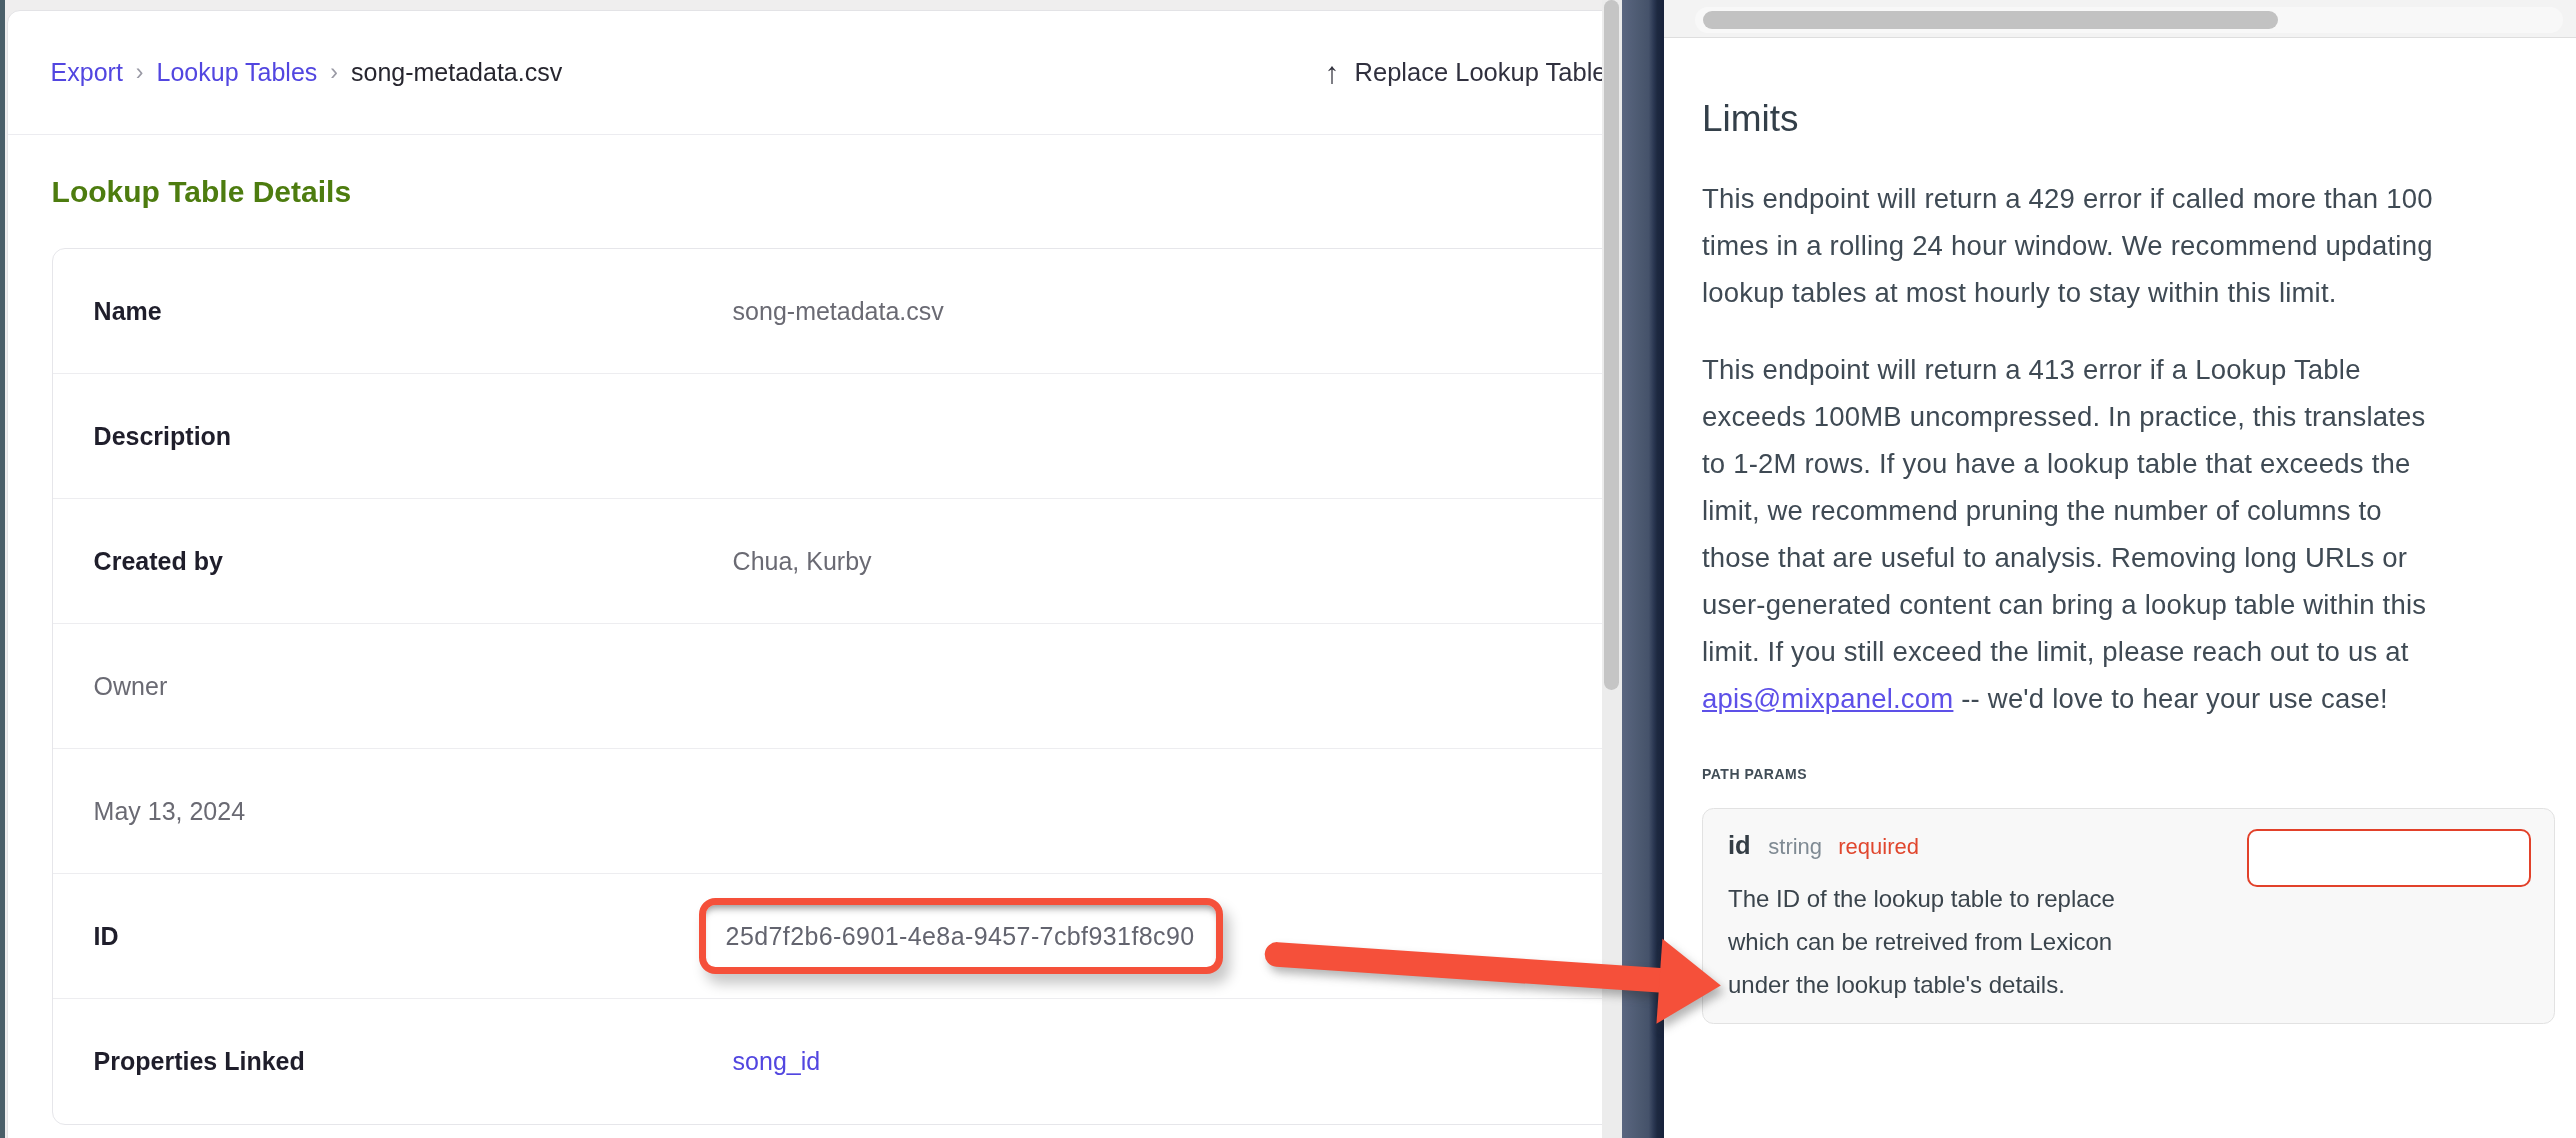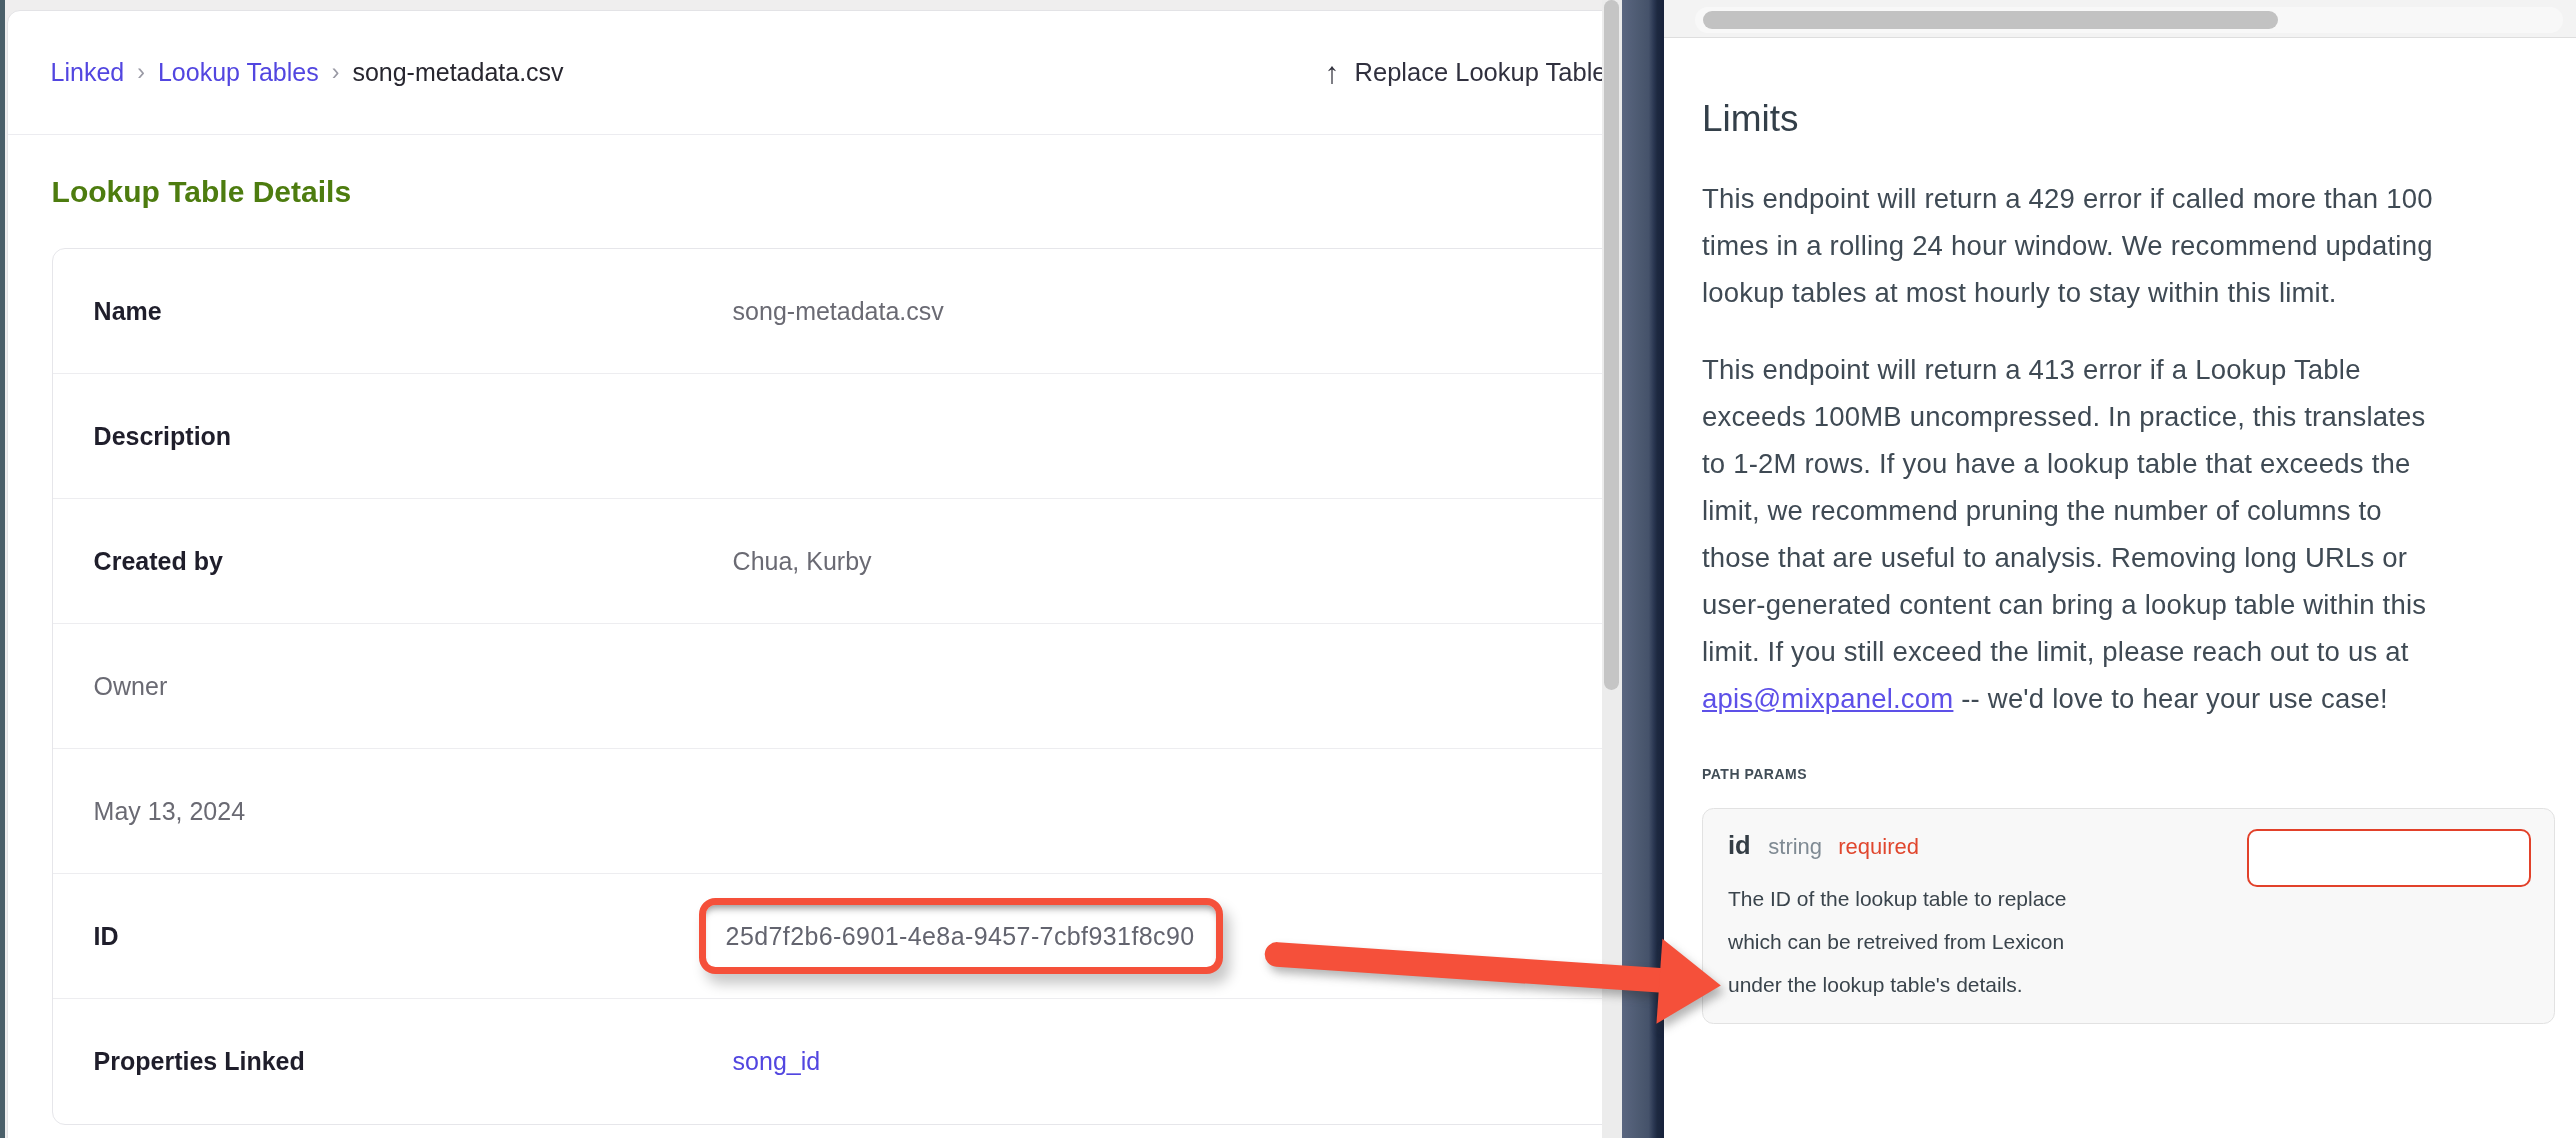--- a/index.html
+++ b/index.html
@@ -59,38 +59,38 @@
   .doc-link{color:#5d50e8;text-decoration:underline;cursor:pointer;}
   .pp-label{margin:38px 0 0 0;font-size:14px;line-height:28px;font-weight:700;letter-spacing:0.5px;color:#414d57;}
   .param-card{position:relative;margin-top:20px;background:#f8f8f8;border:1.6px solid #e2e2e2;border-radius:11.5px;
     padding:16.4px 25px 16.4px 25px;box-sizing:border-box;}
   .param-head{font-size:22px;line-height:41px;color:#7f8a93;}
   .param-name{font-size:25.5px;font-weight:700;color:#333d45;margin-right:11.5px;}
   .param-type{margin-right:10px;}
   .param-req{color:#e0462d;}
   .param-input{position:absolute;top:20px;right:23px;width:284px;height:58px;box-sizing:border-box;
     background:#fff;border:2.5px solid #e2412a;border-radius:10px;outline:none;font-size:23px;padding:0 13px;color:#333;}
-  .param-desc{margin:10px 0 0 0;font-size:21px;line-height:43px;color:#3a444c;white-space:pre-line;}
+  .param-desc{margin:10px 0 0 0;font-size:24px;line-height:43px;color:#3a444c;white-space:pre-line;}
 
   
   .arrow-svg{position:absolute;left:1265px;top:920px;width:476px;height:131px;overflow:visible;
     filter:drop-shadow(4.1px 6.6px 5px rgba(40,40,40,.35));pointer-events:none;}
 </style>
 </head>
 <body>
 
 <div class="stage">
 
   <div class="teal-strip"></div>
 
   <div class="left-card">
 
     <div class="lp-header">
       <nav class="breadcrumb">
-        <a class="crumb-link">Linked</a>
+        <a class="crumb-link">Export</a>
         <span class="crumb-sep">›</span>
         <a class="crumb-link">Lookup Tables</a>
         <span class="crumb-sep">›</span>
         <span class="crumb-current">song-metadata.csv</span>
       </nav>
 
 
       <div class="hdr-action act-replace">
         <span class="upglyph">↑</span>
         <span>Replace Lookup Table</span>

